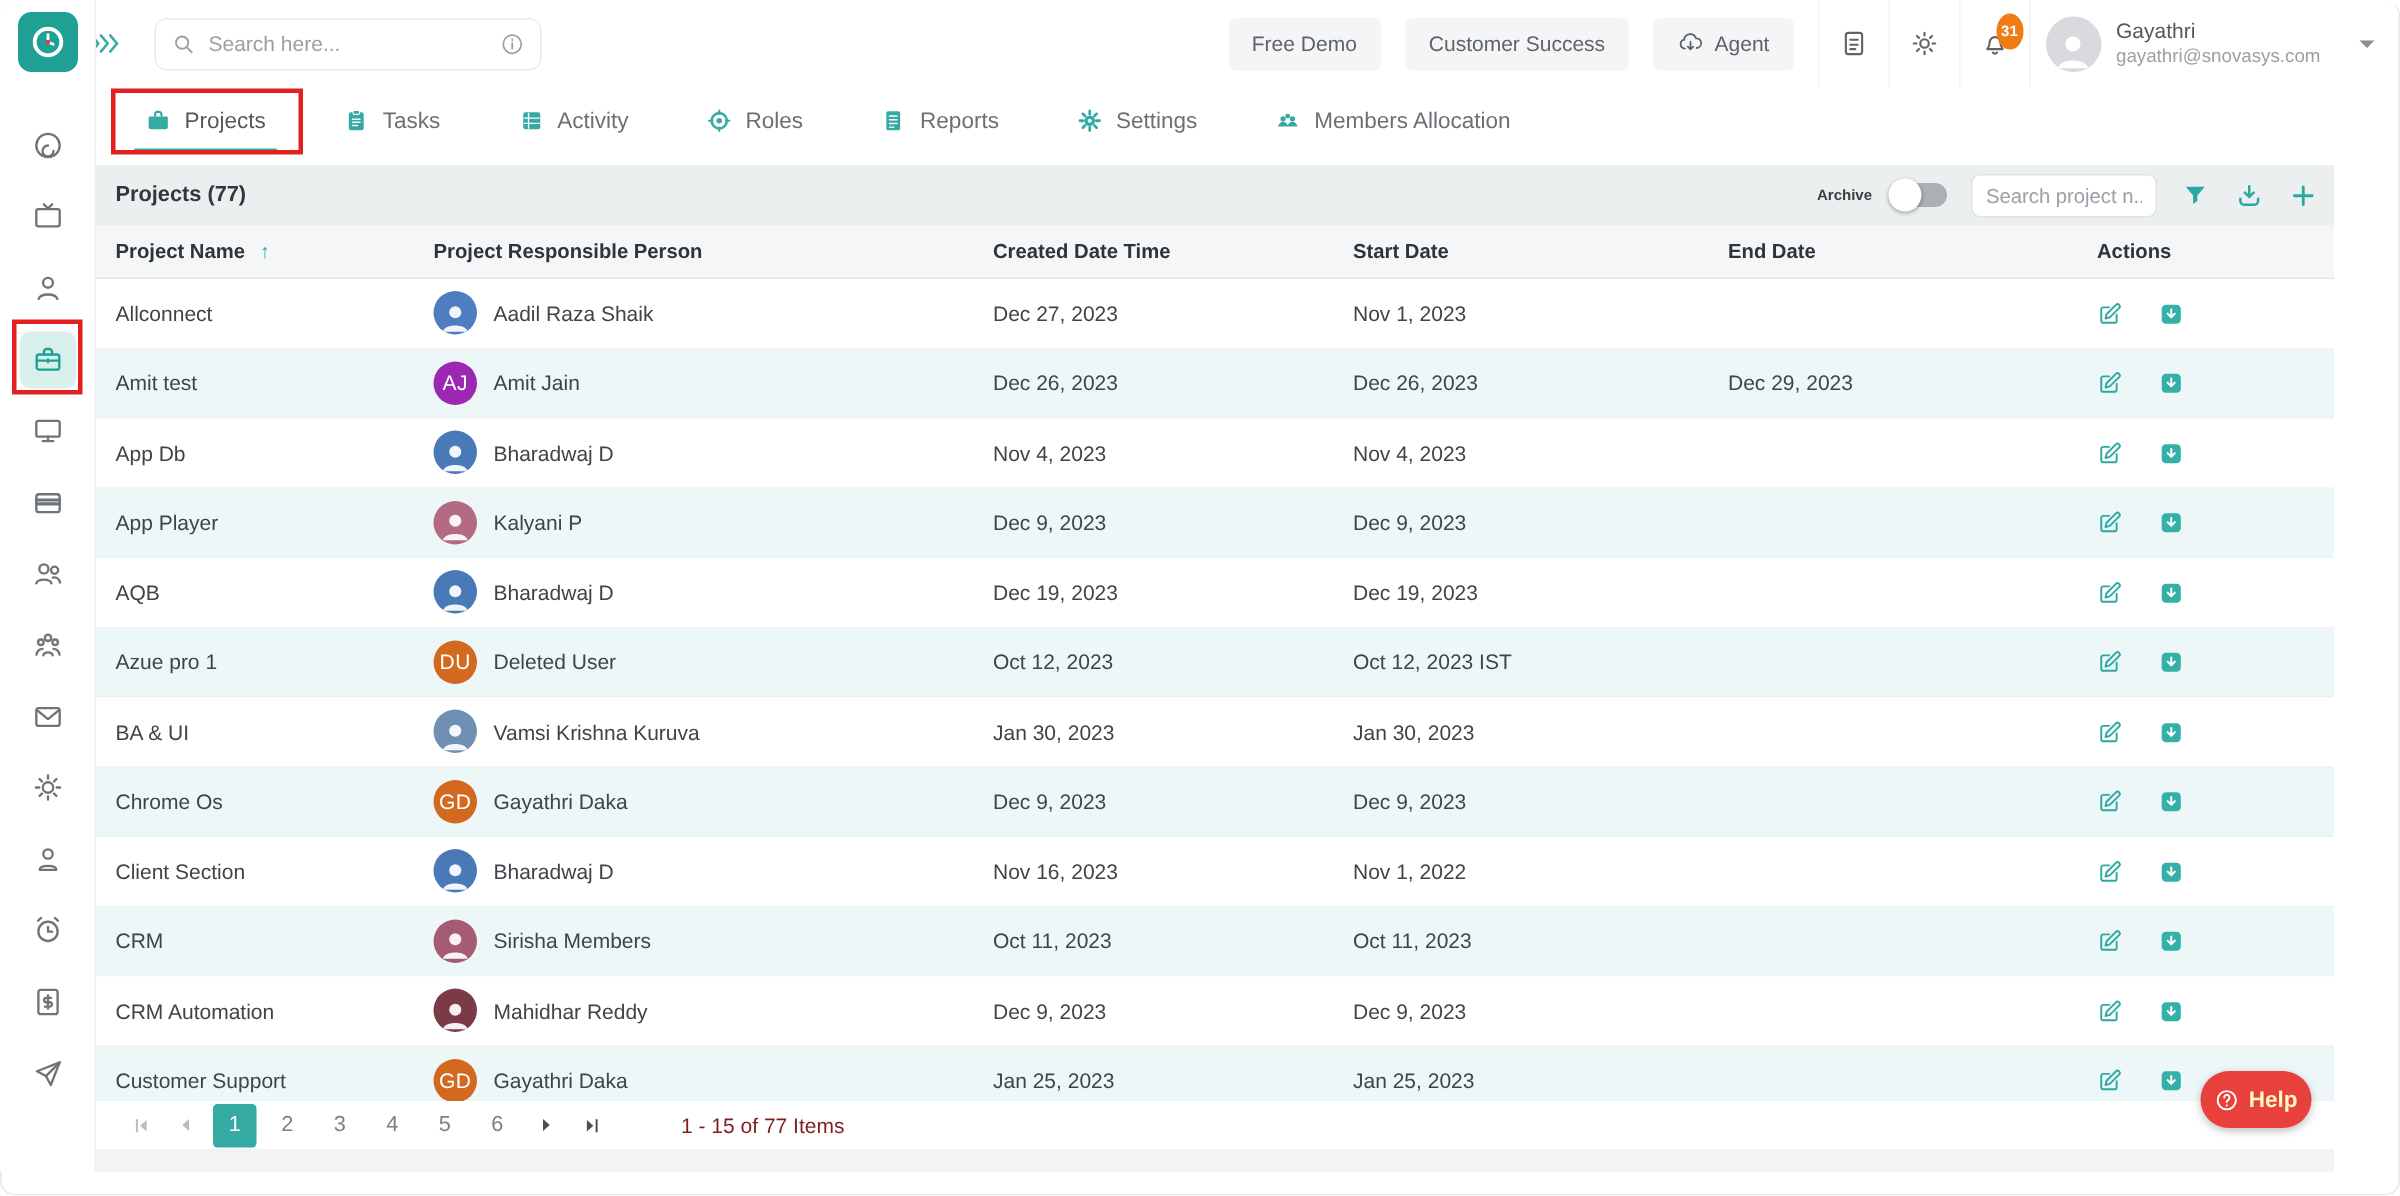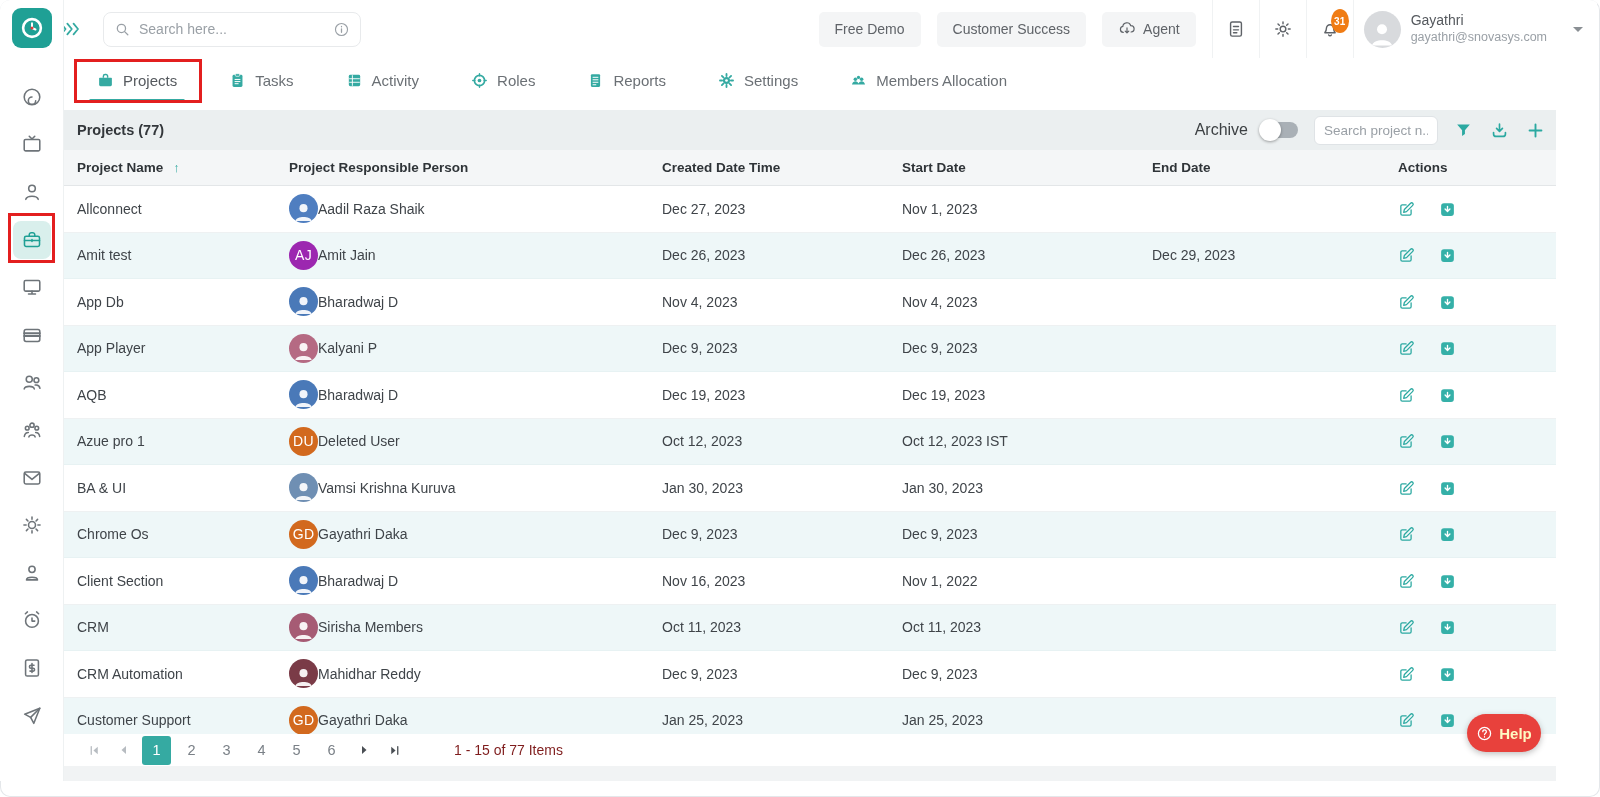--- a/index.html
+++ b/index.html
@@ -47,40 +47,40 @@
   .tab { position:relative; height:44px; display:flex; align-items:center; gap:9px; font-size:15px; color:#6b7075; cursor:pointer; }
   .tab svg { width:17px; height:17px; }
   .tab.active { color:#55595e; }
   .tab.active::after { content:""; position:absolute; left:-8px; right:-8px; bottom:0; height:3px; background:#35aaa2; border-radius:2px; }
 
   
   .toolbar { position:absolute; left:64px; top:110px; width:1492px; height:40px; background:#ebeff0;
              display:flex; align-items:center; padding:0 10px 0 13px; z-index:1; }
   .toolbar-title { font-size:14.5px; font-weight:bold; color:#33373b; }
   .toolbar-right { margin-left:auto; display:flex; align-items:center; gap:14px; }
-  .archive-label { font-size:16px; font-weight:normal; color:#3c4043; }
+  .archive-label { font-size:10px; font-weight:bold; color:#3c4043; }
   .toggle { width:36px; height:16px; background:#a9b0b6; border-radius:9px; position:relative; cursor:pointer; margin-right:2px; }
   .toggle .knob { position:absolute; left:-3px; top:-3px; width:22px; height:22px; background:#fff; border-radius:50%;
                   box-shadow:0 1px 3px rgba(0,0,0,.35); }
   .proj-search { width:124px; height:29px; border:1px solid #dfe3e6; border-radius:6px; background:#fff;
                  font-size:13.5px; color:#3c4043; padding:0 9px; outline:none; font-family:inherit; }
   .proj-search::placeholder { color:#9aa0a6; }
   .tool-ic { width:22px; height:22px; display:flex; align-items:center; justify-content:center; cursor:pointer; }
 
   
   .grid { display:grid; grid-template-columns:225px 373px 240px 250px 246px 158px; align-items:center; }
   .thead { position:absolute; left:64px; top:150px; width:1492px; height:36px; background:#f4f6f7;
            border-bottom:1px solid #e3e6e8; font-size:13.5px; font-weight:bold; color:#2f3438; }
   .thead .cell:first-child { padding-left:13px; }
   .sort-arrow { color:#35aaa2; font-weight:bold; margin-left:10px; font-size:13px; }
   .rows { position:absolute; left:64px; top:186px; width:1492px; height:548px; overflow:hidden; background:#fff; }
   .trow { height:46.5px; border-bottom:1px solid #eef1f2; font-size:14px; color:#3f4449; background:#fff; }
   .trow.alt { background:#eef7f8; border-bottom:1px solid #e7f2f3; }
   .trow .cell:first-child { padding-left:13px; }
-  .person-cell { display:flex; align-items:center; }
+  .person-cell { display:flex; align-items:center; gap:11px; }
   .avatar { width:29px; height:29px; border-radius:50%; display:flex; align-items:center; justify-content:center;
             color:#fff; font-size:14px; font-weight:normal; letter-spacing:.3px; overflow:hidden; flex:none; }
   .avatar svg { width:23px; height:23px; margin-top:5px; }
   .act-btn { background:none; border:none; cursor:pointer; padding:0; margin-right:24px; }
   .act-btn svg { width:17px; height:17px; vertical-align:middle; }
 
   
   .pagination { position:absolute; left:64px; top:734px; width:1492px; height:32px; background:#fff;
                 display:flex; align-items:center; padding-left:18px; gap:6px; z-index:2; }
   .pg-arrow { width:24px; height:24px; display:flex; align-items:center; justify-content:center; cursor:pointer; }

